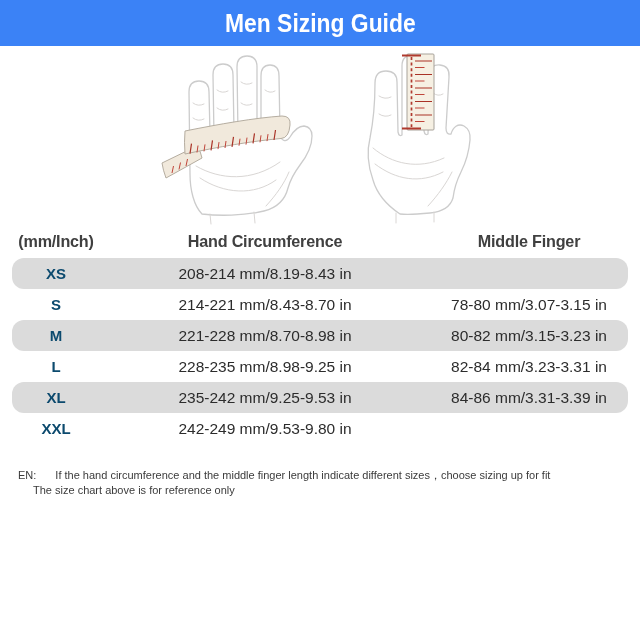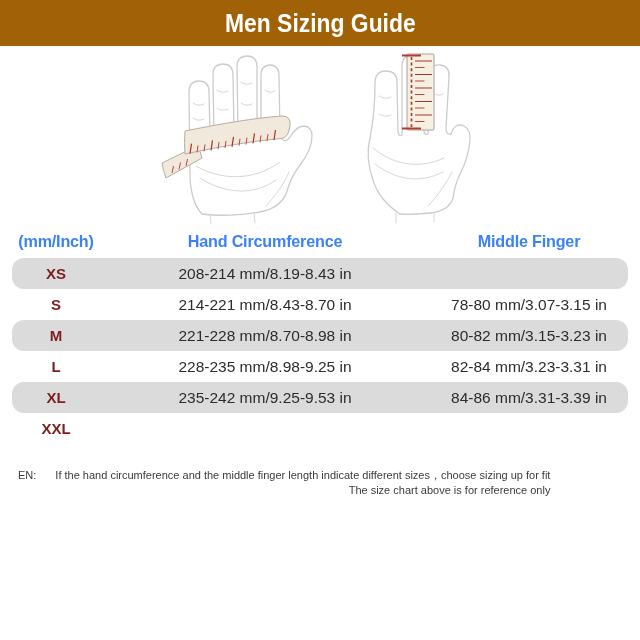--- a/index.html
+++ b/index.html
@@ -2,46 +2,46 @@
 <html><head>
 <meta charset="utf-8">
 <style>
   html,body{margin:0;padding:0;background:#fff;}
   .canvas{
     position:relative;width:640px;height:640px;background:#ffffff;
     font-family:"Liberation Sans", sans-serif;overflow:hidden;
   }
   
   .titlebar{
-    position:absolute;top:0;left:0;width:640px;height:46px;background:#a16207;
+    position:absolute;top:0;left:0;width:640px;height:46px;background:#3b82f6;
     display:flex;align-items:center;justify-content:center;
   }
   .titlebar h1{
     margin:0;color:#ffffff;font-size:26px;font-weight:700;letter-spacing:0px;
     transform:scaleX(0.88);display:inline-block;white-space:nowrap;
   }
   
   .hands{position:absolute;top:46px;left:0;width:640px;height:180px;}
   .hand-left{position:absolute;left:140px;top:2px;}
   .hand-right{position:absolute;left:360px;top:2px;}
   
   .sizing-table{position:absolute;top:226px;left:12px;width:616px;}
   .t-head,.t-row{
     display:grid;grid-template-columns:88px 330px 198px;align-items:center;
   }
-  .t-head{height:32px;font-weight:700;font-size:17px;color:#3b82f6;letter-spacing:-0.2px;}
+  .t-head{height:32px;font-weight:700;font-size:17px;color:#404040;letter-spacing:-0.2px;}
   .t-head>div{text-align:center;transform:scaleX(0.95);}
   .t-row{height:31px;font-size:15.5px;color:#2c2c2c;}
   .t-row>div{text-align:center;}
-  .t-row .size{font-weight:700;font-size:15px;color:#7f1d1d;}
+  .t-row .size{font-weight:700;font-size:15px;color:#0c4a6e;}
   .t-row.stripe{background:#dbdbdb;border-radius:12px;}
   
   .notes{position:absolute;left:18px;top:468px;font-size:11px;color:#3b3b3b;line-height:15px;}
   .notes .lang{margin-right:19px;}
-  .notes .line2{margin-left:15px;text-align:right;}
+  .notes .line2{margin-left:15px;}
   svg .outline{fill:#ffffff;stroke:#cccccc;stroke-width:1.3;stroke-linejoin:round;}
   svg .crease{fill:none;stroke:#d9d6d4;stroke-width:1;stroke-linecap:round;}
   svg .tape{fill:#f1e9dc;stroke:#b5ada0;stroke-width:1;}
   svg .tick{stroke:#c0453a;stroke-width:1;fill:none;}
   svg .tick-long{stroke:#a93226;stroke-width:1.2;fill:none;}
   svg .redmark{stroke:#b03a2e;fill:none;}
 </style>
 </head>
 <body>
 
@@ -107,20 +107,21 @@
       <div>228-235 mm/8.98-9.25 in</div>
       <div>82-84 mm/3.23-3.31 in</div>
     </div>
     <div class="t-row stripe">
       <div class="size">XL</div>
       <div>235-242 mm/9.25-9.53 in</div>
       <div>84-86 mm/3.31-3.39 in</div>
     </div>
     <div class="t-row">
       <div class="size">XXL</div>
+      <div>242-249 mm/9.53-9.80 in</div>
     </div>
   </div>
 
   <div class="notes">
     <div>
       <span class="lang">EN:</span><span>If the hand circumference and the middle finger length indicate different sizes，choose sizing up for fit</span>
     </div>
     <div class="line2">The size chart above is for reference only</div>
   </div>
 

